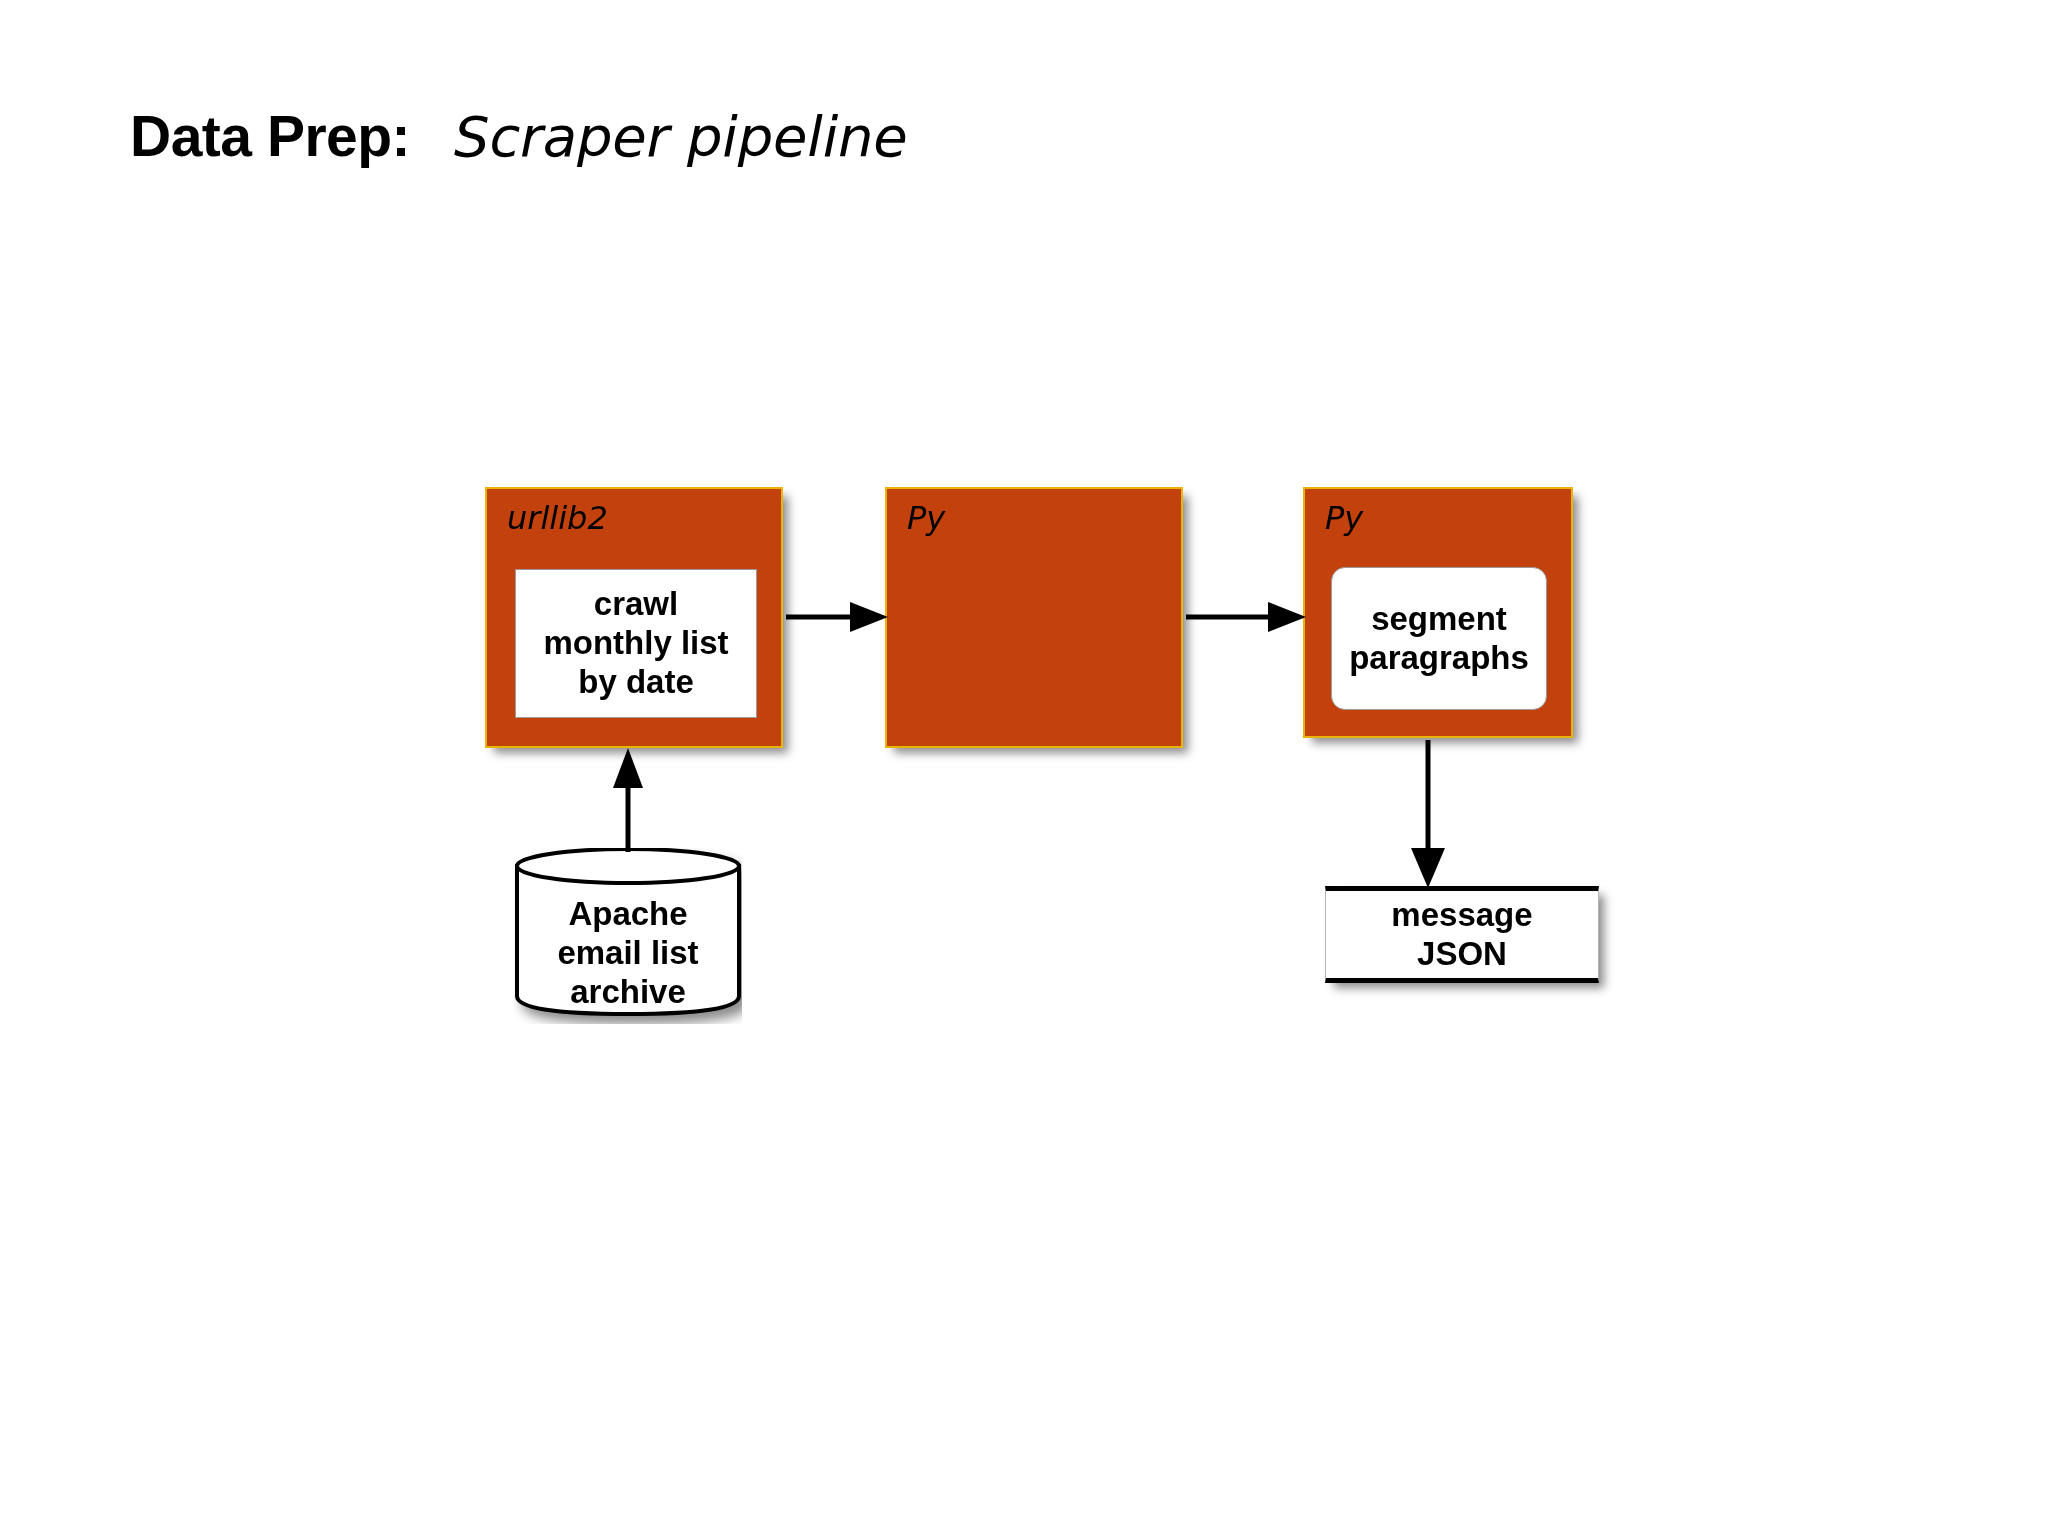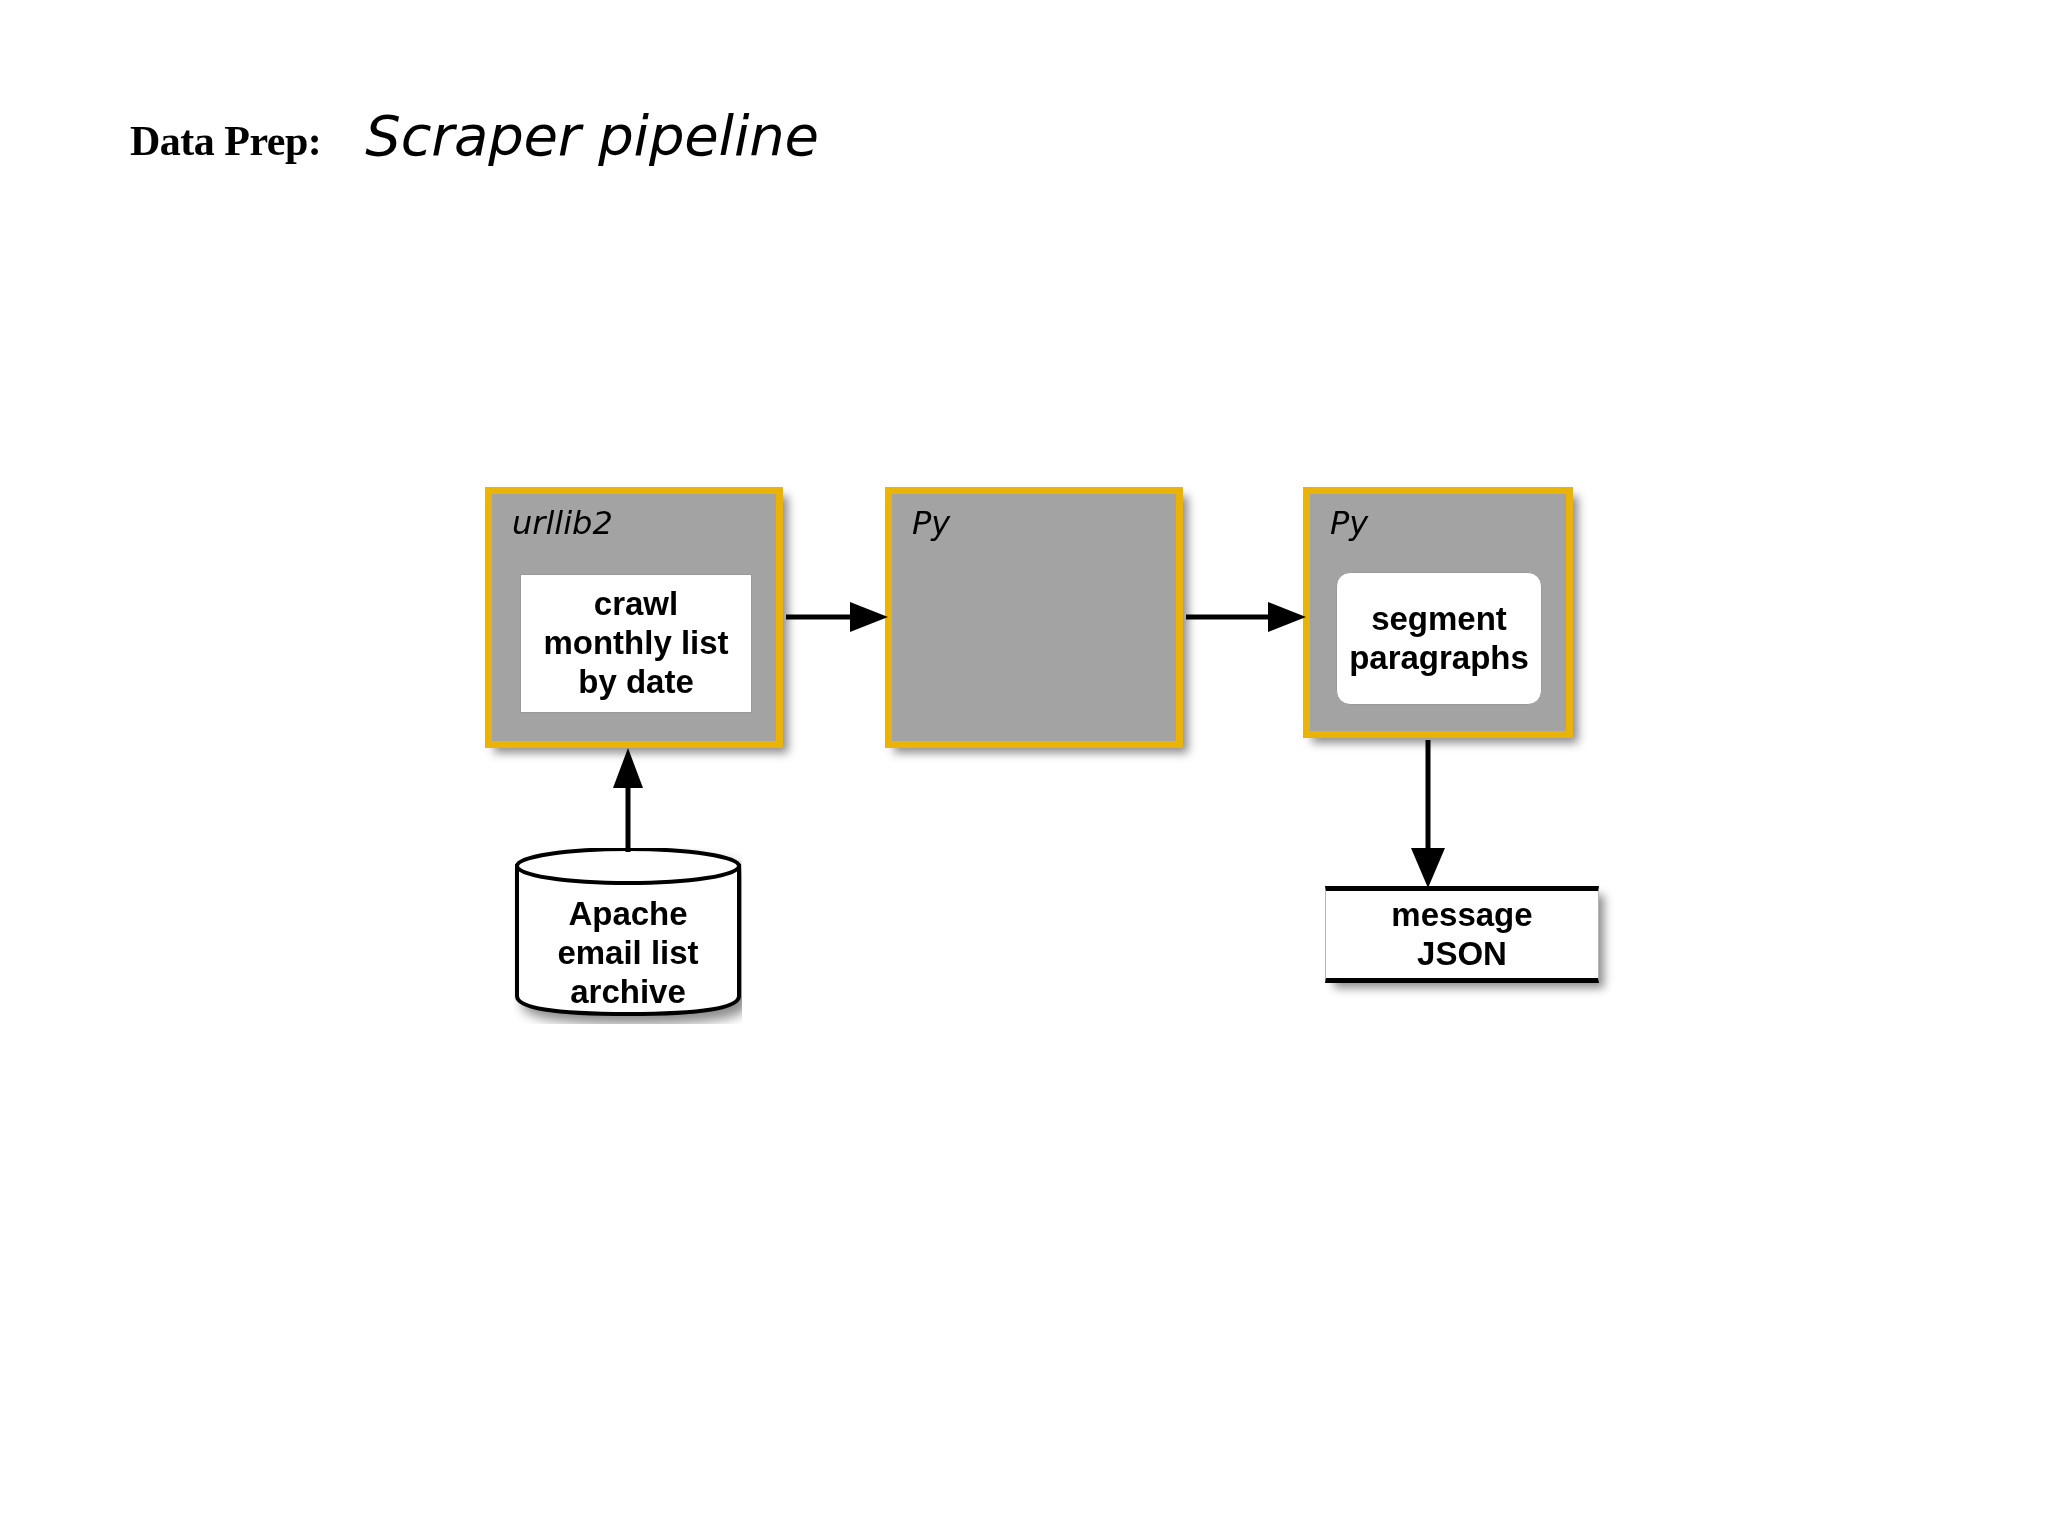--- a/index.html
+++ b/index.html
@@ -18,23 +18,23 @@
 
   
   #title {
     position: absolute;
     left: 130px;
     top: 108px;
     white-space: nowrap;
     line-height: 1;
   }
   #title .title-bold {
-    font-family: Liberation Serif, serif;
+    font-family: Liberation Sans, sans-serif;
     font-weight: bold;
-    font-size: 42px;
+    font-size: 57px;
     letter-spacing: -0.5px;
   }
   #title .title-italic {
     font-family: "DejaVu Sans", sans-serif;
     font-style: italic;
     font-weight: normal;
     font-size: 56px;
     margin-left: 44px;
     letter-spacing: -0.2px;
   }
@@ -44,22 +44,22 @@
     position: absolute;
     left: 0;
     top: 0;
     width: 2048px;
     height: 1536px;
   }
 
   
   .proc-box {
     position: absolute;
-    background: #a3a3a3;
-    border: 7px solid #eab308;
+    background: #c2410c;
+    border: 2px solid #eab308;
     box-sizing: border-box;
     box-shadow: 7px 7px 9px -2px rgba(0,0,0,0.45);
   }
   .proc-label {
     position: absolute;
     left: 20px;
     top: 12px;
     font-family: "DejaVu Sans", sans-serif;
     font-style: italic;
     font-size: 32px;

